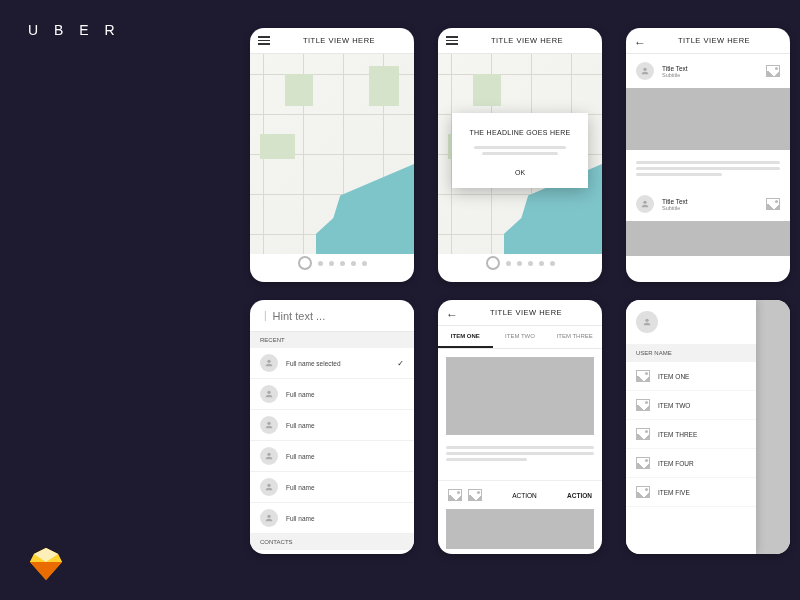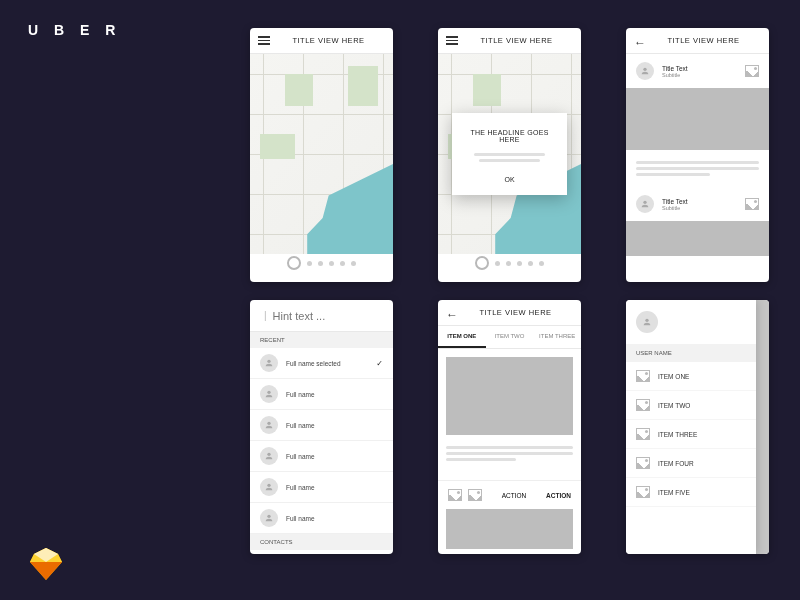--- a/index.html
+++ b/index.html
@@ -1,20 +1,20 @@
 <!DOCTYPE html>
 <html><head>
 <meta charset="utf-8">
 <style>
 *{box-sizing:border-box;margin:0;padding:0;font-family:Arial,Helvetica,sans-serif}
 body{background:#1e1b31;width:800px;height:600px;overflow:hidden;position:relative}
-.logo{position:absolute;top:22px;left:28px;color:#fff;font-size:14px;letter-spacing:6px;font-weight:700}
+.logo{position:absolute;top:22px;left:28px;color:#fff;font-size:14px;letter-spacing:6px;font-weight:400}
 .sketch{position:absolute;bottom:18px;left:28px;width:36px;height:36px}
 .grid{position:absolute;top:28px;left:250px;display:grid;grid-template-columns:repeat(3,170px);gap:18px 18px}
-.screen{width:143px;height:254px;background:#fff;border-radius:4px;overflow:hidden;position:relative;box-shadow:0 2px 8px rgba(0,0,0,.3)}
+.screen{width:164px;height:254px;background:#fff;border-radius:14px;overflow:hidden;position:relative;box-shadow:0 2px 8px rgba(0,0,0,.3)}
 .header{height:26px;display:flex;align-items:center;padding:0 8px;border-bottom:1px solid #e8e8e8}
 .hicon{width:14px;height:14px;display:flex;flex-direction:column;justify-content:center;gap:2px}
 .hicon span{height:1.5px;background:#333;width:12px}
 .htitle{flex:1;text-align:center;font-size:7.5px;letter-spacing:.5px;color:#222}
 .back{font-size:12px;color:#333;cursor:pointer}
 .map{position:absolute;top:26px;left:0;right:0;height:200px;background:linear-gradient(135deg,#f5f5f2 0%,#f0f0ed 100%);overflow:hidden}
 .map::before{content:"";position:absolute;inset:0;background:
  linear-gradient(90deg,transparent 0,transparent 32%,#d9d9d0 32%,#d9d9d0 34%,transparent 34%) 0 0/40px 40px,
  linear-gradient(0deg,transparent 0,transparent 48%,#d9d9d0 48%,#d9d9d0 51%,transparent 51%) 0 0/40px 40px}
 .water{position:absolute;bottom:0;right:0;width:60%;height:45%;background:#7ec5ca;clip-path:polygon(25% 35%,100% 0,100% 100%,0 100%,0 78%,18% 60%)}

